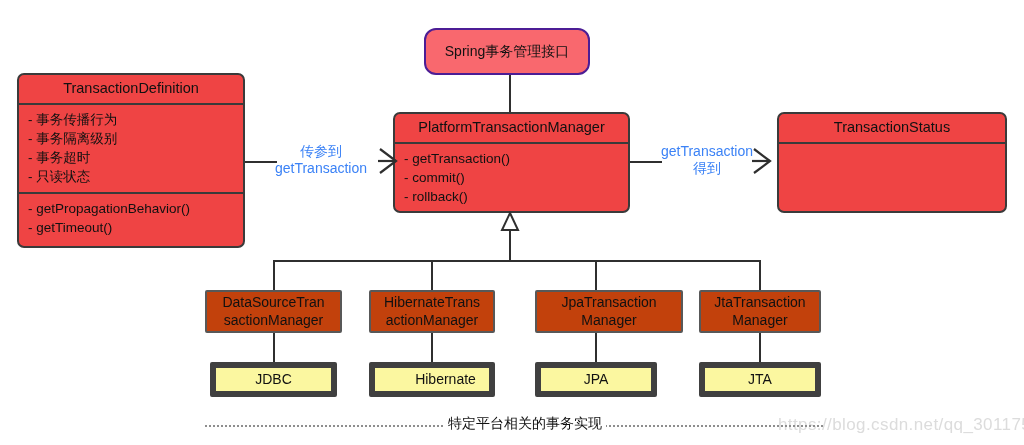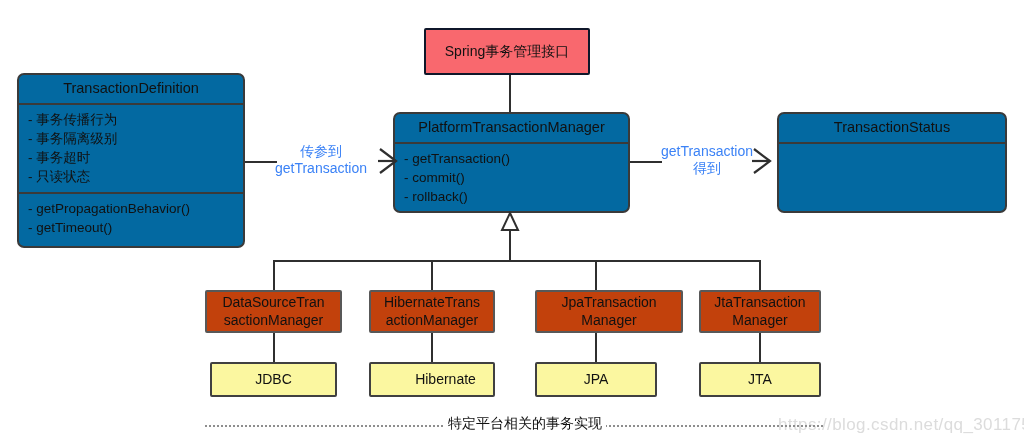--- a/index.html
+++ b/index.html
@@ -15,21 +15,21 @@
     overflow: hidden;
     font-family: "Liberation Sans", "DejaVu Sans", sans-serif;
   }
 
   
   .uml-box {
     position: absolute;
     box-sizing: border-box;
     border: 2px solid #3a3a3a;
     border-radius: 7px;
-    background: #0369a1;
+    background: #ef4444;
     overflow: hidden;
     z-index: 5;
   }
   .uml-title {
     text-align: center;
     font-size: 14.5px;
     color: #111111;
     padding: 5px 4px 6px 4px;
     line-height: 1.15;
     white-space: nowrap;
@@ -59,31 +59,31 @@
     align-items: center;
     justify-content: center;
     text-align: center;
     font-size: 14px;
     color: #111111;
     line-height: 1.25;
     z-index: 5;
   }
   .box-red {
     background: #f9686e;
-    border: 2px solid #0f172a;
-    border-radius: 2px;
+    border: 2px solid #4c1d95;
+    border-radius: 12px;
   }
   .box-blue {
     background: #c2410c;
     border: 2px solid #585858;
     border-radius: 2px;
   }
   .box-yellow {
     background: #fbf7a0;
-    border: 2px solid #404040;
+    border: 6px solid #404040;
     border-radius: 2px;
   }
 
   
   .hline {
     position: absolute;
     background: #2f2f2f;
     height: 2px;
     z-index: 2;
   }

